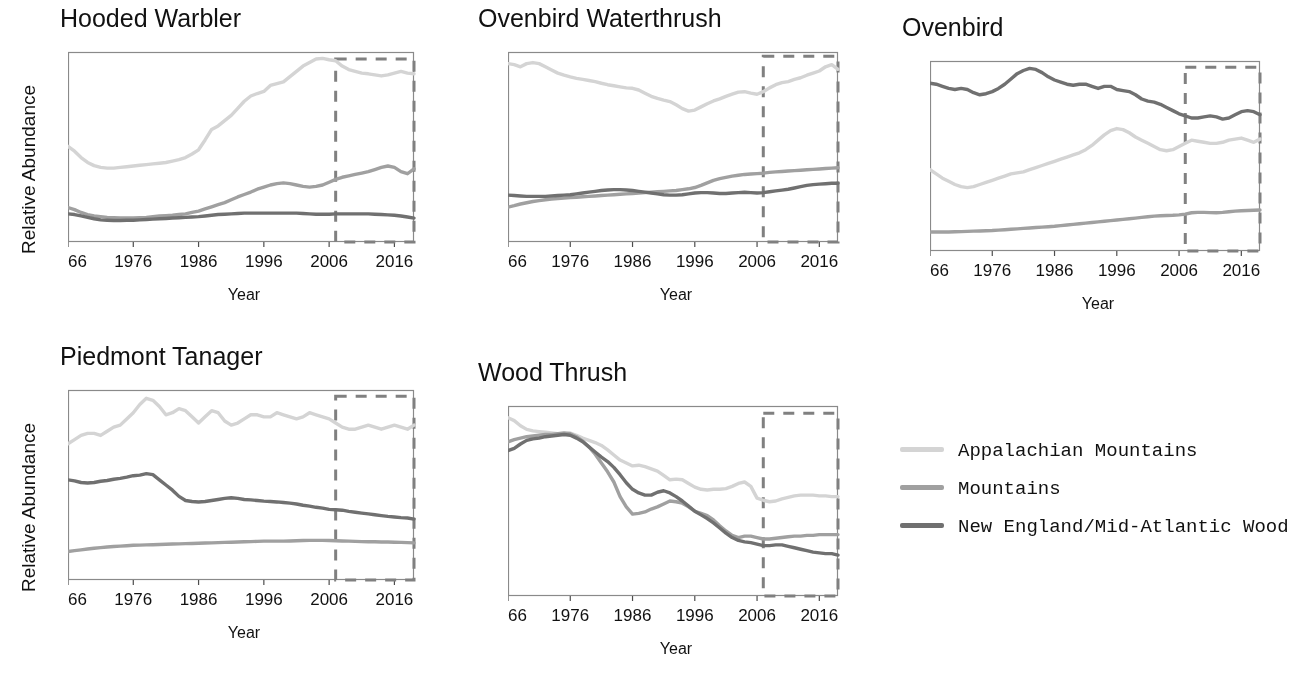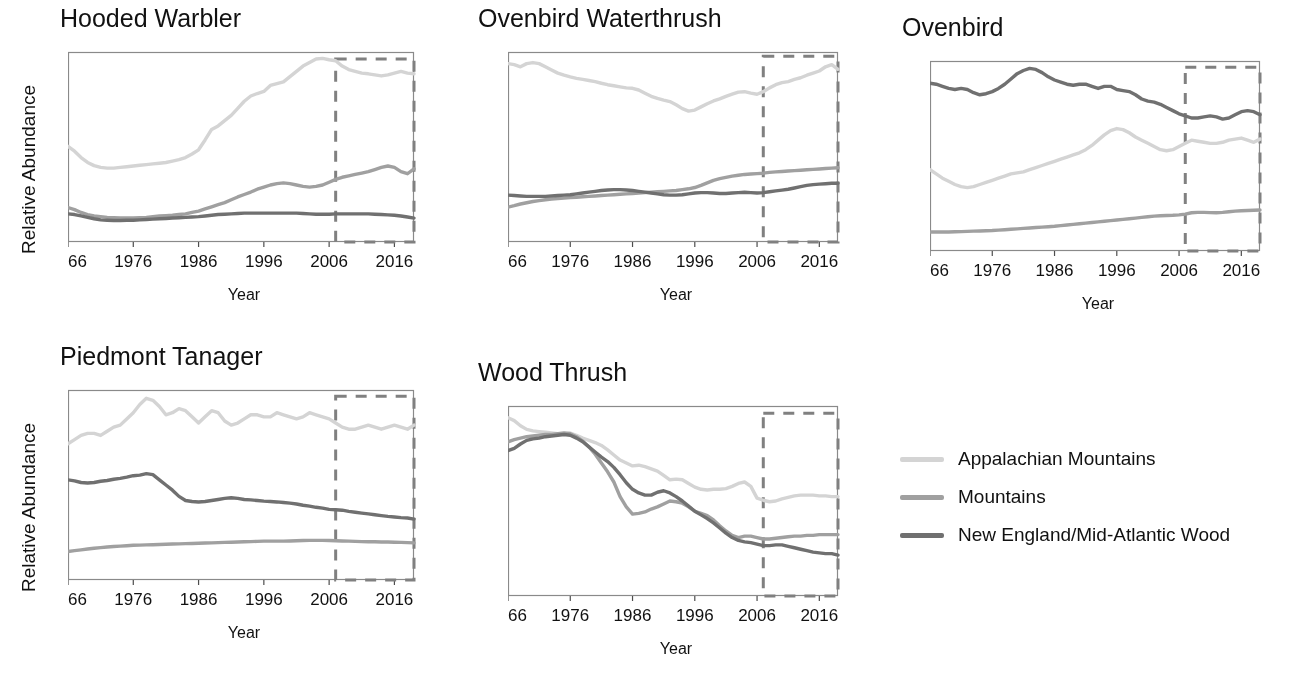--- a/index.html
+++ b/index.html
@@ -52,22 +52,22 @@
   }
   svg { display: block; }
   .legend {
     position: absolute;
     left: 900px;
     top: 440px;
     width: 380px;
   }
   .legend-row {
     display: flex;
-    align-items: center;
     height: 38px;
+    font-family: Liberation Mono, monospace;
   }
   .legend-key {
     width: 44px;
     height: 18px;
     position: relative;
     margin-right: 14px;
     flex: 0 0 auto;
   }
   .legend-key i {
     position: absolute;

